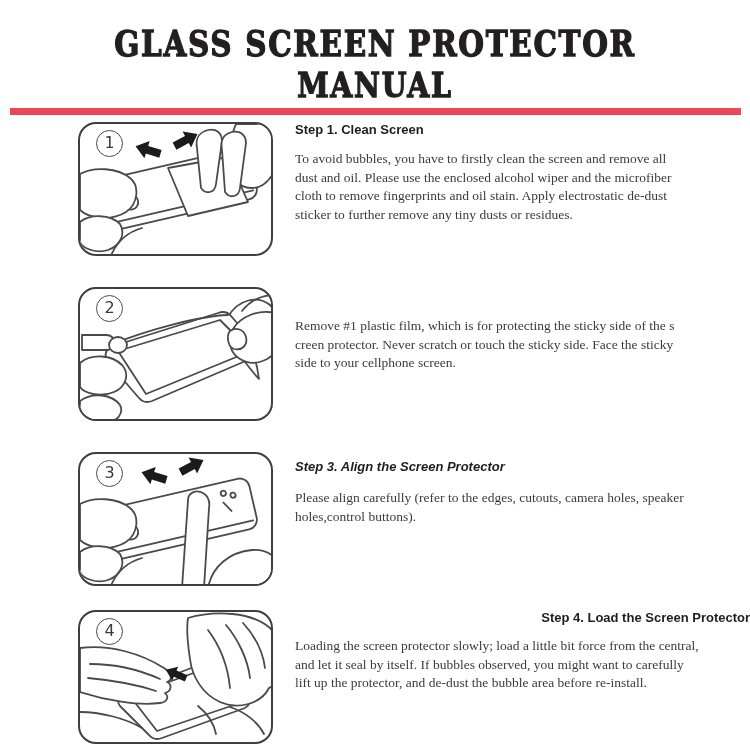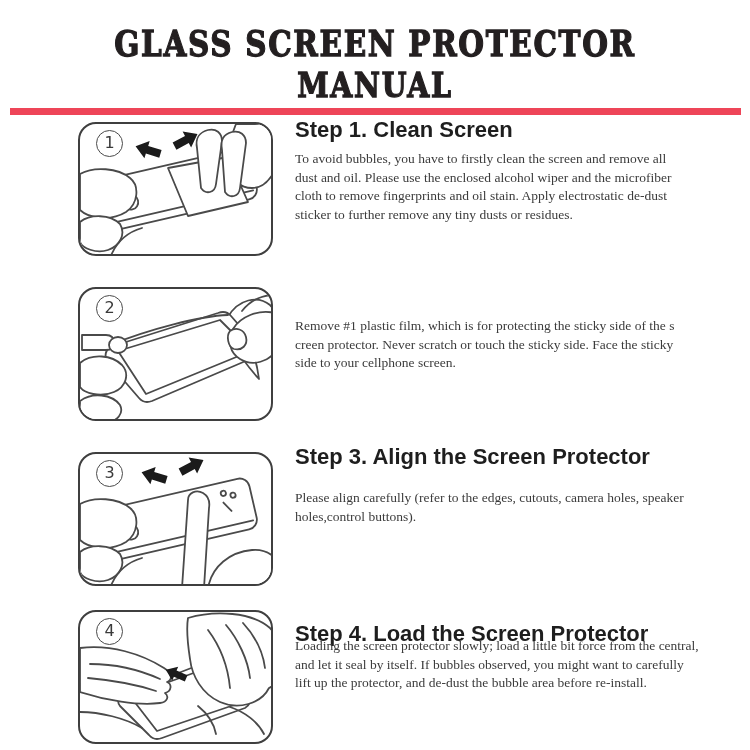--- a/index.html
+++ b/index.html
@@ -26,23 +26,23 @@
   .fig svg { position:absolute; left:0; top:0; }
   .badge {
     position:absolute; left:16px; top:6px; width:27px; height:27px;
     border:1.6px solid #4a4a4a; border-radius:50%;
     font-family:"DejaVu Sans", sans-serif; font-size:16px; line-height:24px;
     text-align:center; color:#3a3a3a; background:#fff; z-index:2;
   }
   .step-heading {
     position:absolute; left:295px; width:455px;
     font-family:"Liberation Sans", sans-serif; font-weight:bold;
-    font-size:22px; line-height:24px; color:#1e1e1e;
+    font-size:13px; line-height:24px; color:#1e1e1e;
   }
-  .h-1 { top:106px; } .h-2 { top:268px; } .h-3 { top:433px; } .h-4 { top:610px; }
+  .h-1 { top:106px; } .h-2 { top:268px; } .h-3 { top:443px;font-style:italic; } .h-4 { top:594px;text-align:right; }
   .step-body {
     position:absolute; left:295px; width:465px;
     font-family:"Liberation Serif", serif; font-size:13.5px; line-height:18.5px;
     color:#3b3b3b; white-space:pre-line;
   }
   .b-1 { top:138px; } .b-2 { top:305px; } .b-3 { top:477px; } .b-4 { top:625px; }
 
   .art { fill:none; stroke:#4a4a4a; stroke-width:1.8; stroke-linecap:round; stroke-linejoin:round; }
   .art-f { fill:#ffffff; stroke:#4a4a4a; stroke-width:1.8; stroke-linecap:round; stroke-linejoin:round; }
   .arrow { fill:#1b1b1b; stroke:none; }

